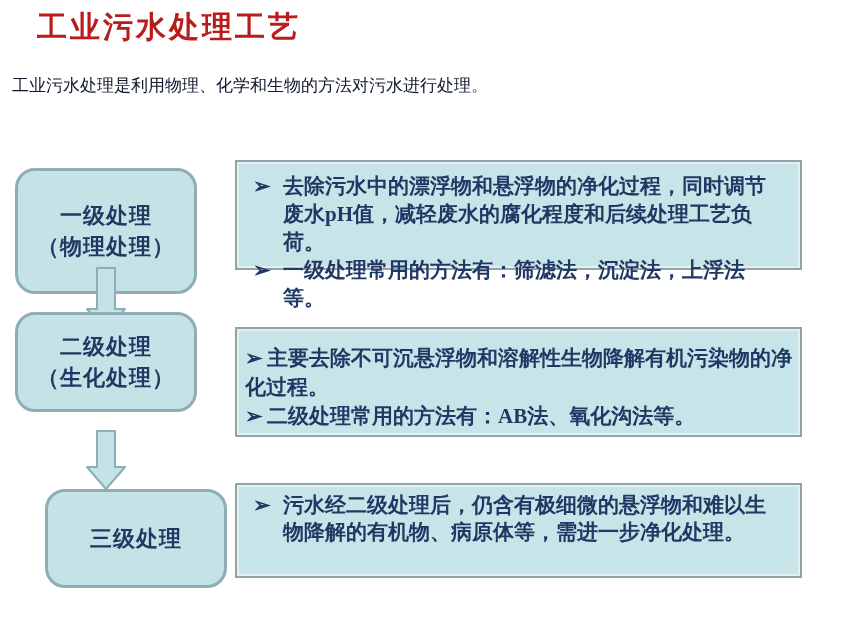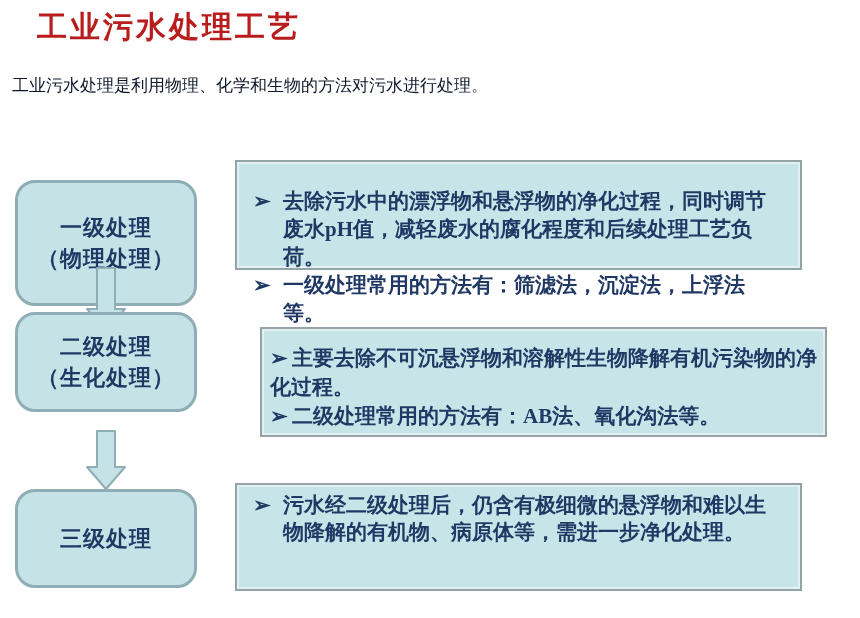--- a/index.html
+++ b/index.html
@@ -15,36 +15,36 @@
     position:absolute;left:12px;top:73px;
     font-size:17px;line-height:25px;color:#0f172a;
   }
   .stage-box{
     position:absolute;left:15px;width:182px;box-sizing:border-box;
     background:#c5e3e7;border:3px solid #8fadb5;border-radius:20px;
     display:flex;flex-direction:column;align-items:center;justify-content:center;
     color:#1f3864;font-family:"Liberation Serif", serif;font-weight:700;
     font-size:22px;line-height:31px;text-align:center;letter-spacing:1px;
   }
-  #stage1{top:180px;height:126px;}
+  #stage1{top:168px;height:126px;}
   #stage2{top:312px;height:100px;}
-  #stage3{top:489px;height:99px;}
+  #stage3{top:489px;height:99px;margin-left:30px;}
   .flow-arrow{position:absolute;left:84px;width:44px;}
   #arrow1{top:267px;height:66px;}
   #arrow2{top:430px;height:61px;}
   .detail-box{
     position:absolute;left:235px;width:567px;box-sizing:border-box;
     background:#c7e4e8;border:2px solid #93a4a9;
     box-shadow:inset 0 0 0 2px #e3f0f2;
     color:#1f3864;font-family:"Liberation Serif", serif;font-weight:700;
     font-size:21px;
   }
-  #detail1{top:160px;height:110px;padding:25px 22px 4px 16px;line-height:28px;}
-  #detail2{top:327px;height:110px;padding:15px 8px 4px 8px;line-height:29px;margin-left:25px;}
-  #detail3{top:483px;height:108px;padding:7px 22px 4px 16px;line-height:27px;}
+  #detail1{top:160px;height:110px;padding:10px 22px 4px 16px;line-height:28px;}
+  #detail2{top:327px;height:110px;padding:15px 8px 4px 8px;line-height:29px;}
+  #detail3{top:483px;height:95px;padding:7px 22px 4px 16px;line-height:27px;}
   .bullet{margin:0;}
   .hang .bullet{padding-left:30px;text-indent:-30px;}
   .hang .glyph{display:inline-block;width:30px;text-indent:0;}
   .nohang .glyph{display:inline-block;width:22px;}
 </style>
 </head>
 <body>
 
 <div class="page-title">工业污水处理工艺</div>
 

